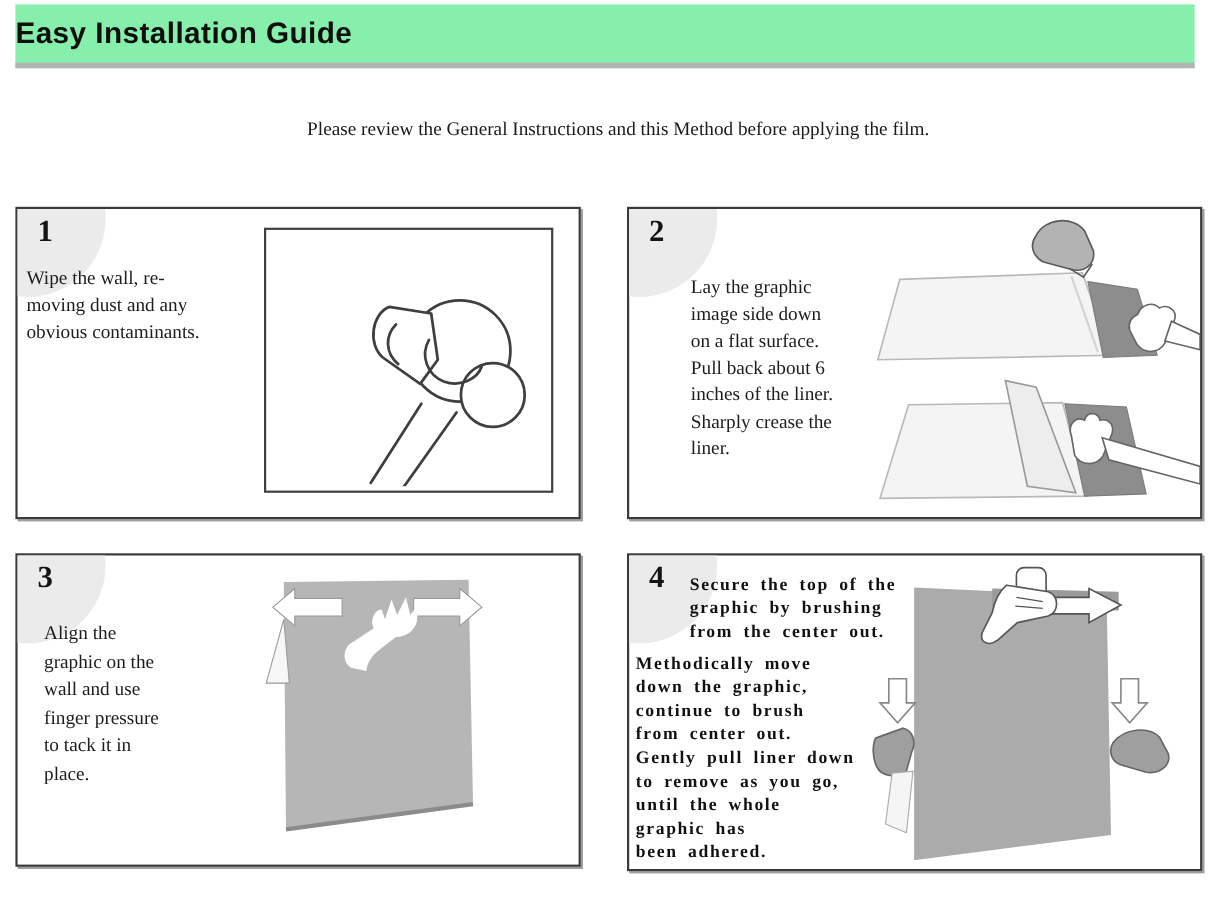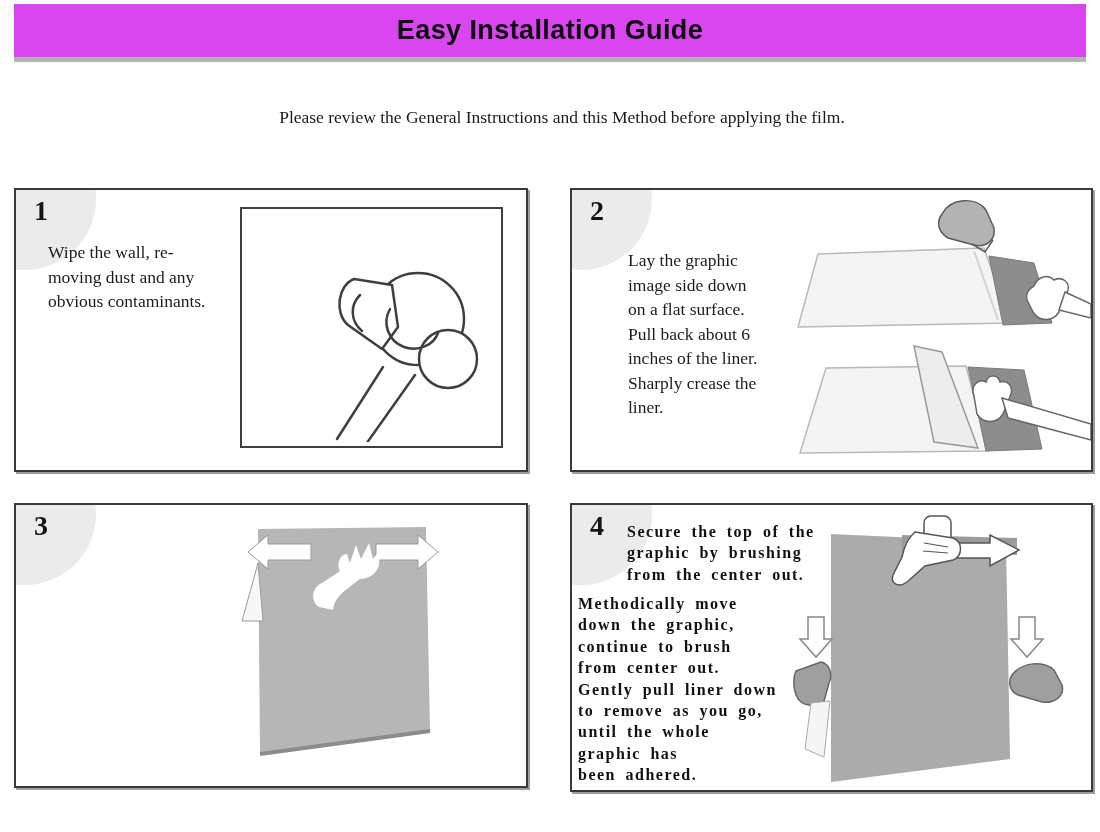--- a/index.html
+++ b/index.html
@@ -1,39 +1,39 @@
 <!DOCTYPE html>
 <html><head>
 <meta charset="utf-8">
 <style>
   html,body{margin:0;padding:0;background:#ffffff;}
   .page{position:relative;width:1100px;height:832px;background:#ffffff;overflow:hidden;
         font-family:"Liberation Serif",serif;color:#1c1c1c;}
 
   
-  .titlebar{position:absolute;left:14px;top:4px;width:1072px;height:53px;background:#d946ef;
-            border-bottom:5px solid #b3b3b3;display:flex;align-items:center;justify-content:center;}
+  .titlebar{position:absolute;left:14px;top:4px;width:1072px;height:53px;background:#86efac;
+            border-bottom:5px solid #b3b3b3;display:flex;align-items:center;}
   .titlebar h1{margin:0;font-family:"Liberation Sans",sans-serif;font-size:27px;font-weight:bold;
                color:#0e0e0e;letter-spacing:0.4px;}
   .subtitle{position:absolute;left:12px;top:107px;width:100%;margin:0;text-align:center;
             font-size:17.5px;color:#1a1a1a;}
 
   
   .panel{position:absolute;background:#ffffff;border:2px solid #3a3a3a;overflow:hidden;
          box-shadow:2px 2px 0 #9e9e9e;}
   .p1{left:14px;top:188px;width:510px;height:280px;}
   .p2{left:570px;top:188px;width:519px;height:280px;}
   .p3{left:14px;top:503px;width:510px;height:281px;}
   .p4{left:570px;top:503px;width:519px;height:285px;}
 
   .corner{position:absolute;left:-62px;top:-62px;width:142px;height:142px;border-radius:50%;
           background:#ebebeb;}
   .stepnum{position:absolute;left:18px;top:5px;font-size:28px;font-weight:bold;color:#141414;}
   .steptext{position:absolute;white-space:pre-line;font-size:17.5px;line-height:24.5px;}
-  .p1 .steptext{left:32px;top:50px;}
+  .p1 .steptext{left:8px;top:50px;}
   .p2 .steptext{left:18px;top:58px;margin-left:38px;}
   .p3 .steptext{left:24px;top:58px;line-height:25.5px;}
 
   .boldtext{position:absolute;white-space:pre-line;font-size:16px;font-weight:bold;
             letter-spacing:1.5px;word-spacing:4px;line-height:21.4px;color:#111;}
   .p4 .lead{left:55px;top:16px;}
   .p4 .rest{left:6px;top:88px;}
 
   .illubox{position:absolute;left:224px;top:17px;width:259px;height:237px;border:2px solid #3f3f3f;
            background:#ffffff;}
@@ -95,20 +95,26 @@
       <polygon points="396,177 452,180 470,259 414,261" fill="#8d8d8d" stroke="#7a7a7a"></polygon>
       <polygon points="342,156 370,162 406,258 362,252" fill="#ededed" stroke="#9a9a9a" stroke-width="1.5"></polygon>
       <path d="M402 206 C398 196 406 188 414 192 C416 184 426 184 428 192 C436 190 441 196 439 204 L431 224 C425 234 411 234 405 224 Z" fill="#ffffff" stroke="#666666" stroke-width="1.5"></path>
       <polygon points="430,208 519,234 519,250 436,228" fill="#ffffff" stroke="#666666" stroke-width="1.5"></polygon>
     </svg>
   </section>
 
   <section class="panel p3">
     <div class="corner"></div>
     <div class="stepnum">3</div>
+    <div class="steptext">Align the
+graphic on the
+wall and use
+finger pressure
+to tack it in
+place.</div>
     <svg class="illu" width="510" height="277" viewBox="0 0 510 277">
       <polygon points="242,24 410,22 414,226 244,249" fill="#b6b6b6"></polygon>
       <line x1="244" y1="249" x2="414" y2="226" stroke="#8b8b8b" stroke-width="4"></line>
       <polygon points="242,58 226,116 247,116" fill="#f7f7f7" stroke="#9a9a9a"></polygon>
       <polygon points="232,47 252,30 252,39 295,39 295,55 252,55 252,64" fill="#ffffff" stroke="#999999"></polygon>
       <polygon points="422,47 402,30 402,39 360,39 360,55 402,55 402,64" fill="#ffffff" stroke="#999999"></polygon>
       <path d="M303 102 C294 96 296 82 306 78 L324 66 C320 60 324 49 331 49 L334 58 L340 40 L345 54 L353 38 L357 54 L364 45 L363 60 C361 69 352 74 344 74 L331 84 C323 90 318 96 317 105 Z" fill="#ffffff"></path>
     </svg>
   </section>
 

